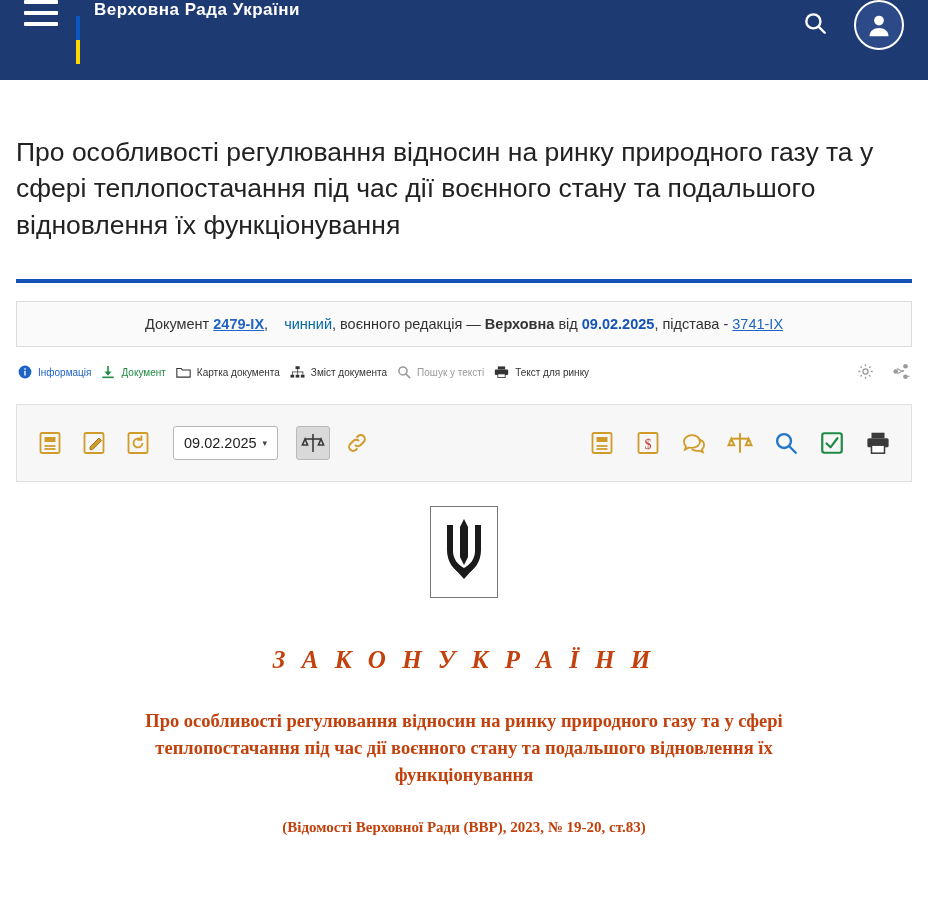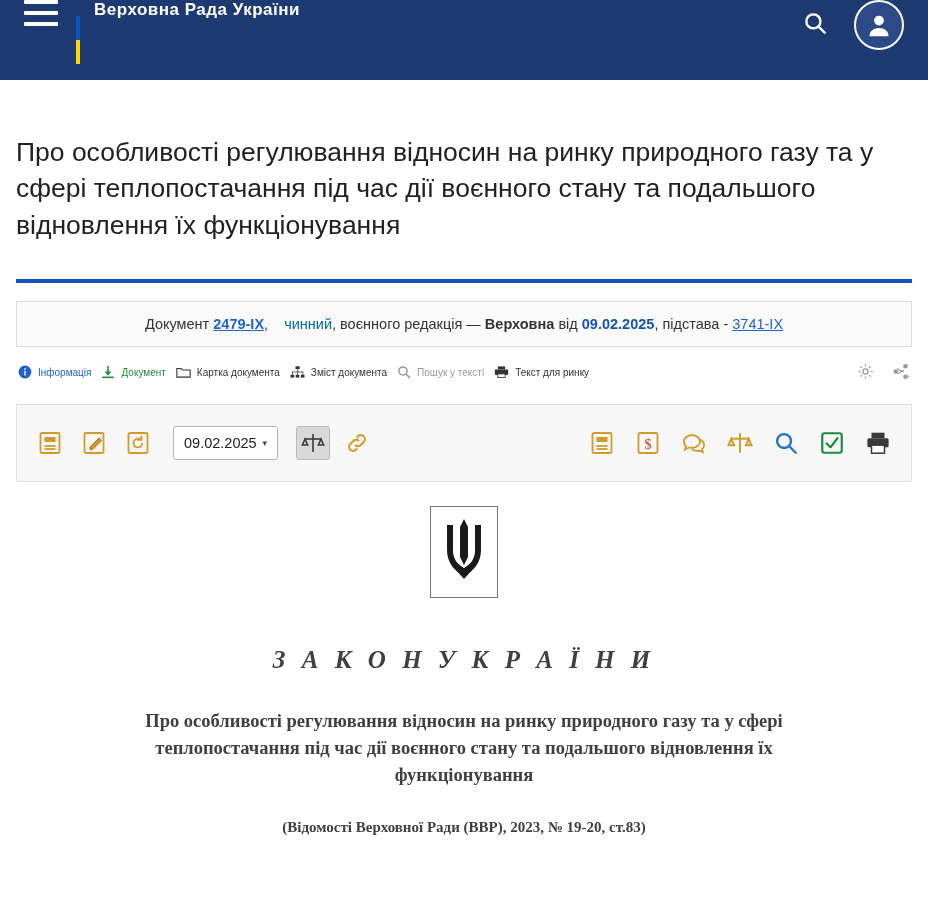--- a/index.html
+++ b/index.html
@@ -157,21 +157,21 @@
     gap: 6px;
   }
   .caret { font-size: 9px; color: #444444; }
   .toolbar-right { margin-left: auto; display: flex; align-items: center; gap: 12px; }
 
   
   .doc {
     text-align: center;
     padding-top: 24px;
     font-family: "Liberation Serif", serif;
-    color: #404040;
+    color: #c2410c;
   }
   .emblem {
     width: 68px; height: 92px;
     margin: 0 auto;
     border: 1px solid #777777;
     display: flex; align-items: center; justify-content: center;
     background: #ffffff;
   }
   .law-heading {
     margin-top: 48px;

